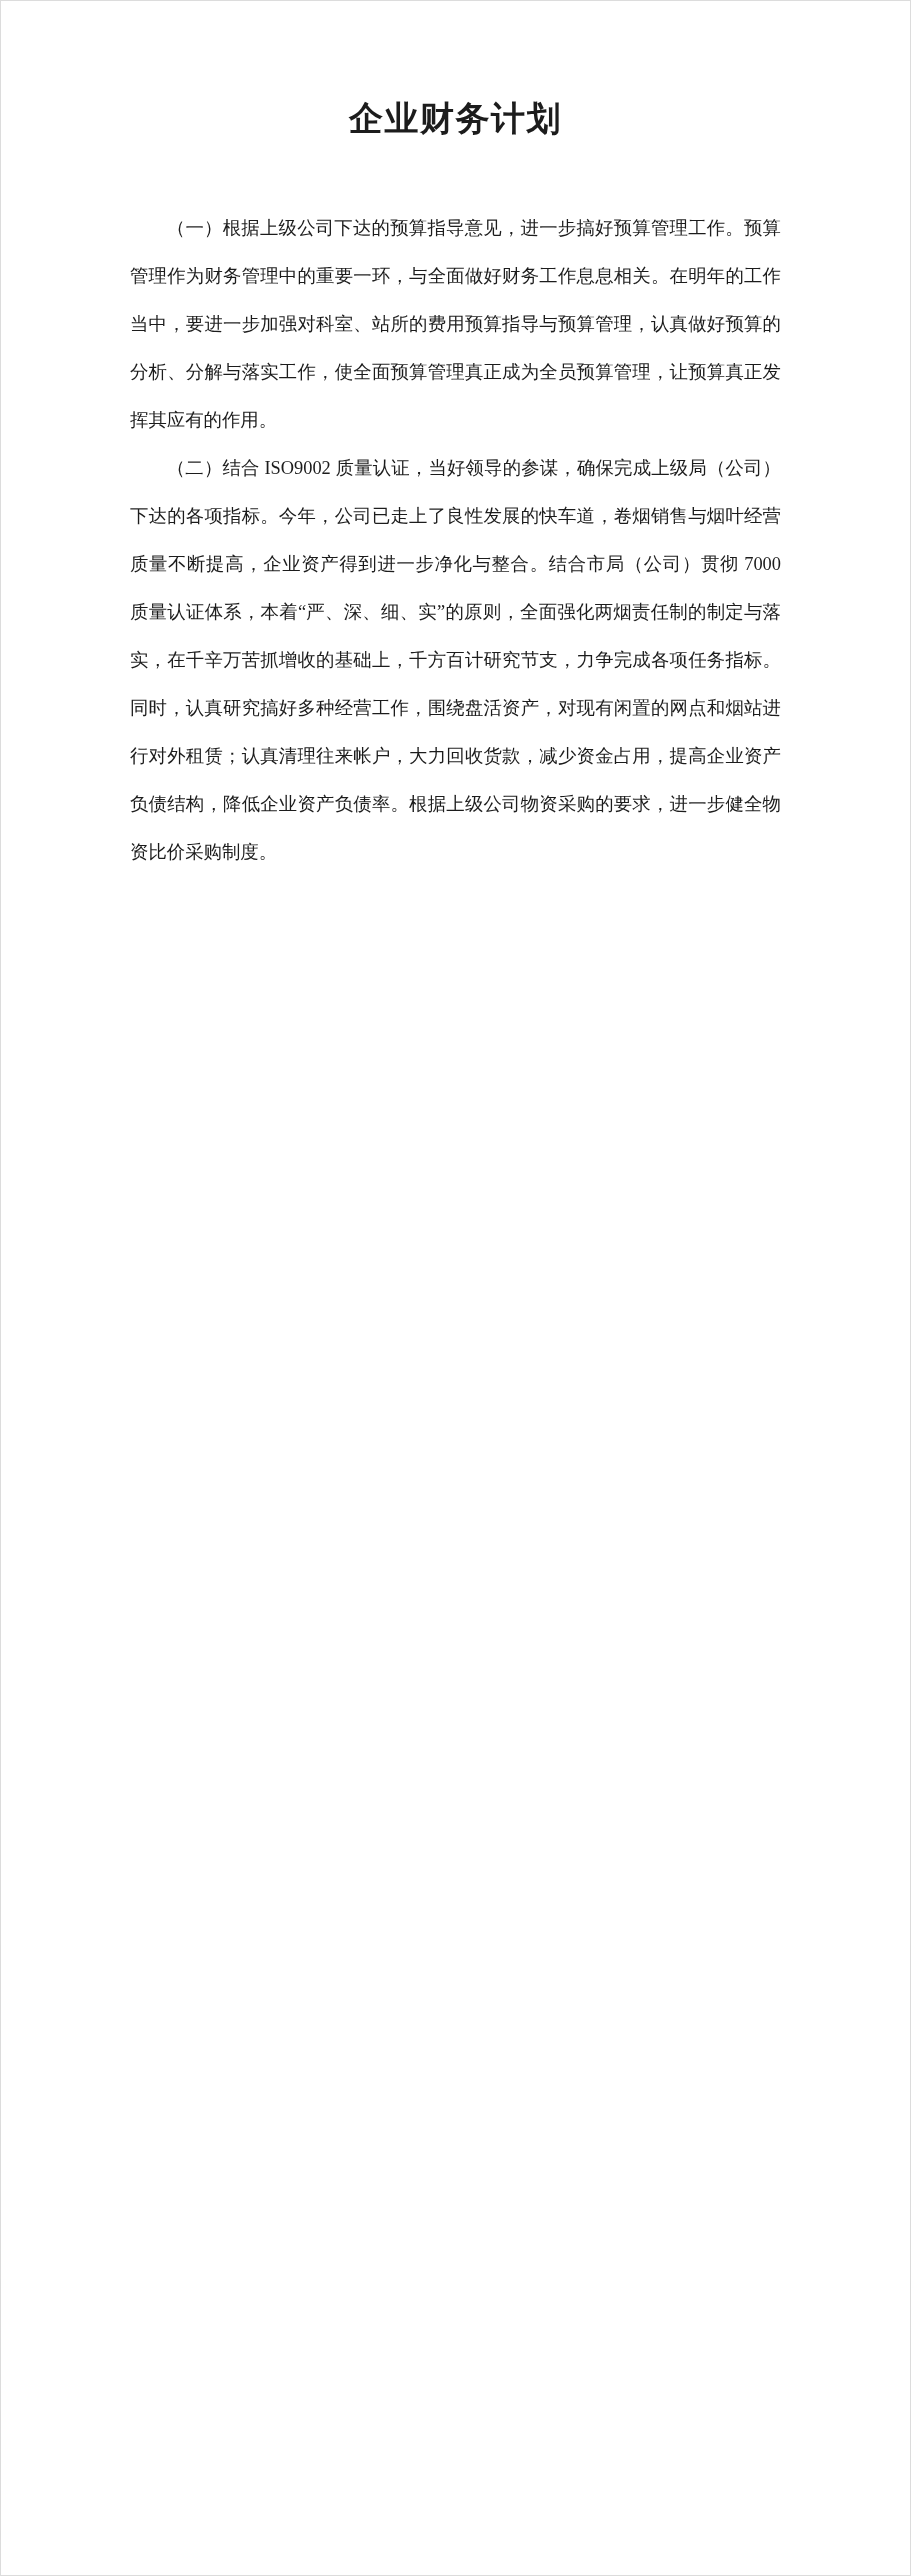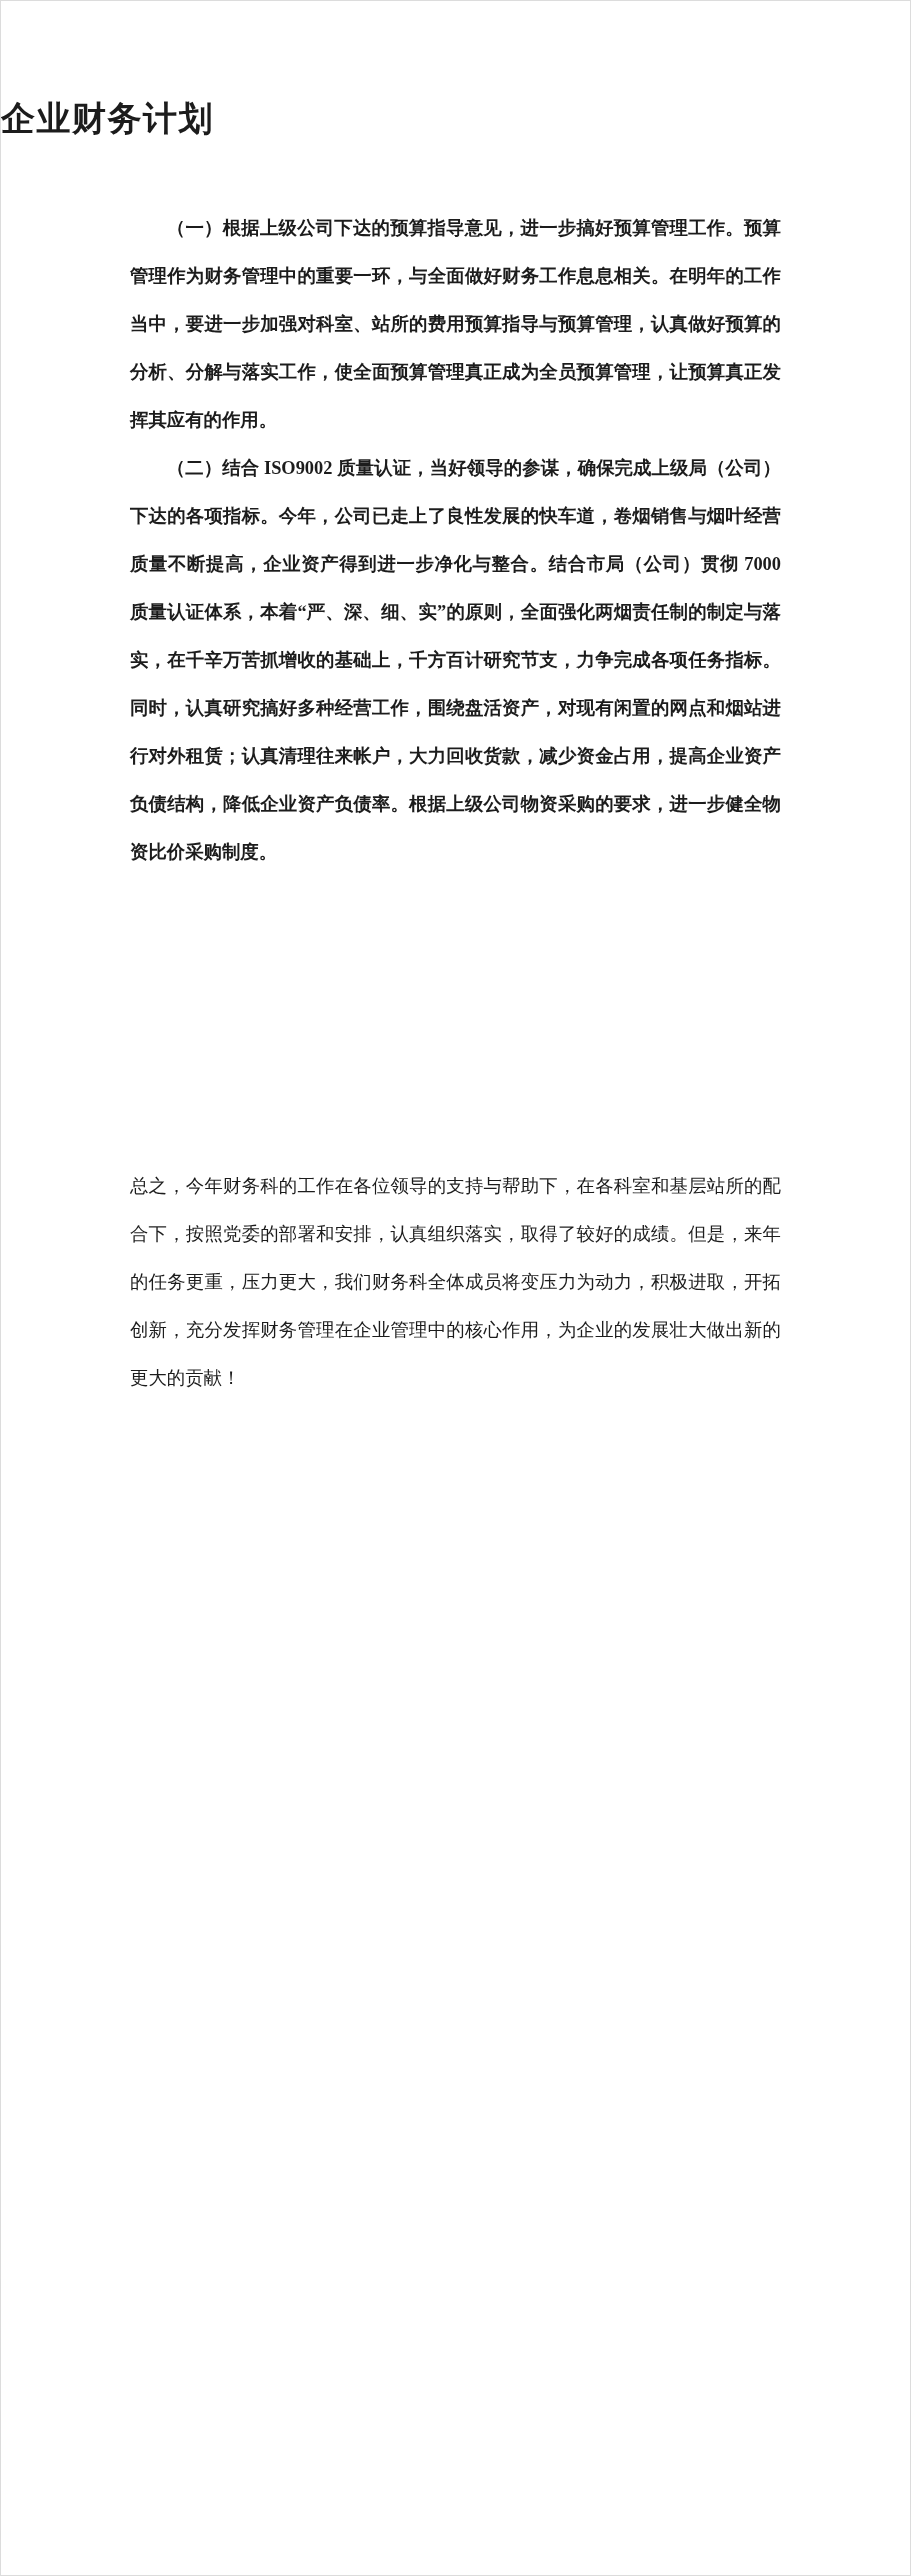--- a/index.html
+++ b/index.html
@@ -18,48 +18,46 @@
     font-family: "Liberation Serif", "DejaVu Serif", serif;
     color: #1c1c1c;
     overflow: hidden;
   }
   .doc-title {
     margin: 0;
     padding-top: 95px;
     line-height: 46px;
     font-size: 34px;
     font-weight: bold;
-    text-align: left;
+    text-align: center;
     letter-spacing: 1.5px;
   }
   .doc-content {
     width: 651px;
     margin: 62px auto 0 auto;
     font-size: 18.4px;
     line-height: 48px;
     text-align: justify;
   }
   .doc-content p {
     margin: 0;
     padding: 0;
   }
   .doc-content p.indented {
     text-indent: 2em;
-    font-weight: bold;
   }
   .doc-content p.closing-para {
     text-indent: 0;
     margin-top: 286px;
   }
 </style>
 </head>
 <body>
 
 <div class="page">
   <h1 class="doc-title">企业财务计划</h1>
 
   <div class="doc-content">
     <p class="indented">（一）根据上级公司下达的预算指导意见，进一步搞好预算管理工作。预算管理作为财务管理中的重要一环，与全面做好财务工作息息相关。在明年的工作当中，要进一步加强对科室、站所的费用预算指导与预算管理，认真做好预算的分析、分解与落实工作，使全面预算管理真正成为全员预算管理，让预算真正发挥其应有的作用。</p>
     <p class="indented">（二）结合 ISO9002 质量认证，当好领导的参谋，确保完成上级局（公司）下达的各项指标。今年，公司已走上了良性发展的快车道，卷烟销售与烟叶经营质量不断提高，企业资产得到进一步净化与整合。结合市局（公司）贯彻 7000 质量认证体系，本着“严、深、细、实”的原则，全面强化两烟责任制的制定与落实，在千辛万苦抓增收的基础上，千方百计研究节支，力争完成各项任务指标。同时，认真研究搞好多种经营工作，围绕盘活资产，对现有闲置的网点和烟站进行对外租赁；认真清理往来帐户，大力回收货款，减少资金占用，提高企业资产负债结构，降低企业资产负债率。根据上级公司物资采购的要求，进一步健全物资比价采购制度。</p>
-    <p class="closing-para">总之，今年财务科的工作在各位领导的支持与帮助下，在各科室和基层站所的配合下，按照党委的部署和安排，认真组织落实，取得了较好的成绩。但是，来年的任务更重，压力更大，我们财务科全体成员将变压力为动力，积极进取，开拓创新，充分发挥财务管理在企业管理中的核心作用，为企业的发展壮大做出新的更大的贡献！</p>
   </div>
 </div>
 
 
 </body></html>

